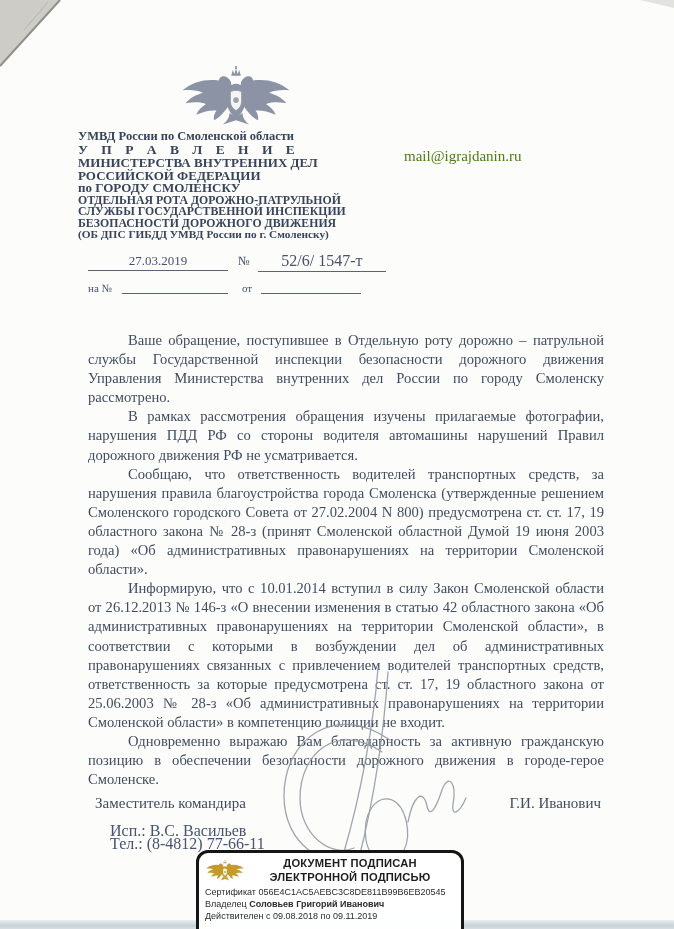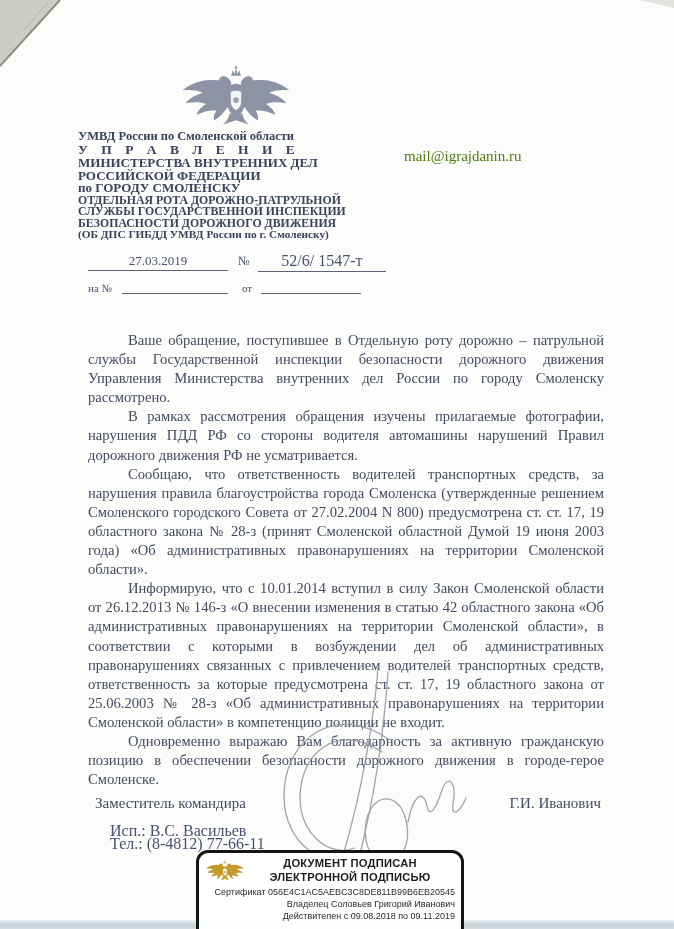--- a/index.html
+++ b/index.html
@@ -47,22 +47,22 @@
   
   .stamp{
     position:absolute;left:196px;top:850px;width:268px;height:93px;box-sizing:border-box;
     border:3px solid #151515;border-radius:12px;background:rgba(255,255,255,.96);
     padding:2px 6px;overflow:hidden;
     font-family:"Liberation Sans", sans-serif;color:#1d1d1d;
   }
   .stamp-top{display:flex;align-items:center;}
   .stamp-eagle{width:40px;height:31px;color:#c49b2b;flex:0 0 auto;}
   .stamp-title{flex:1;text-align:center;font-weight:bold;font-size:11.2px;line-height:13.5px;letter-spacing:.2px;}
-  .stamp-lines{font-size:9px;line-height:11.8px;margin-top:1px;color:#2b2b2b;white-space:nowrap;text-align:right;}
-  .owner-name{font-weight:normal;}
+  .stamp-lines{font-size:9px;line-height:11.8px;margin-top:1px;color:#2b2b2b;white-space:nowrap;}
+  .owner-name{font-weight:bold;}
 </style>
 </head>
 <body>
 
 <svg width="0" height="0" style="position:absolute" aria-hidden="true">
   <defs>
     <symbol id="dbl-eagle" viewBox="0 0 140 74">
       <g fill="currentColor" stroke="none">
         <path d="M64 12 L66 5 L68 10 L70 3 L72 10 L74 5 L76 12 Z"></path>
         <rect x="69" y="0" width="2" height="4"></rect>

